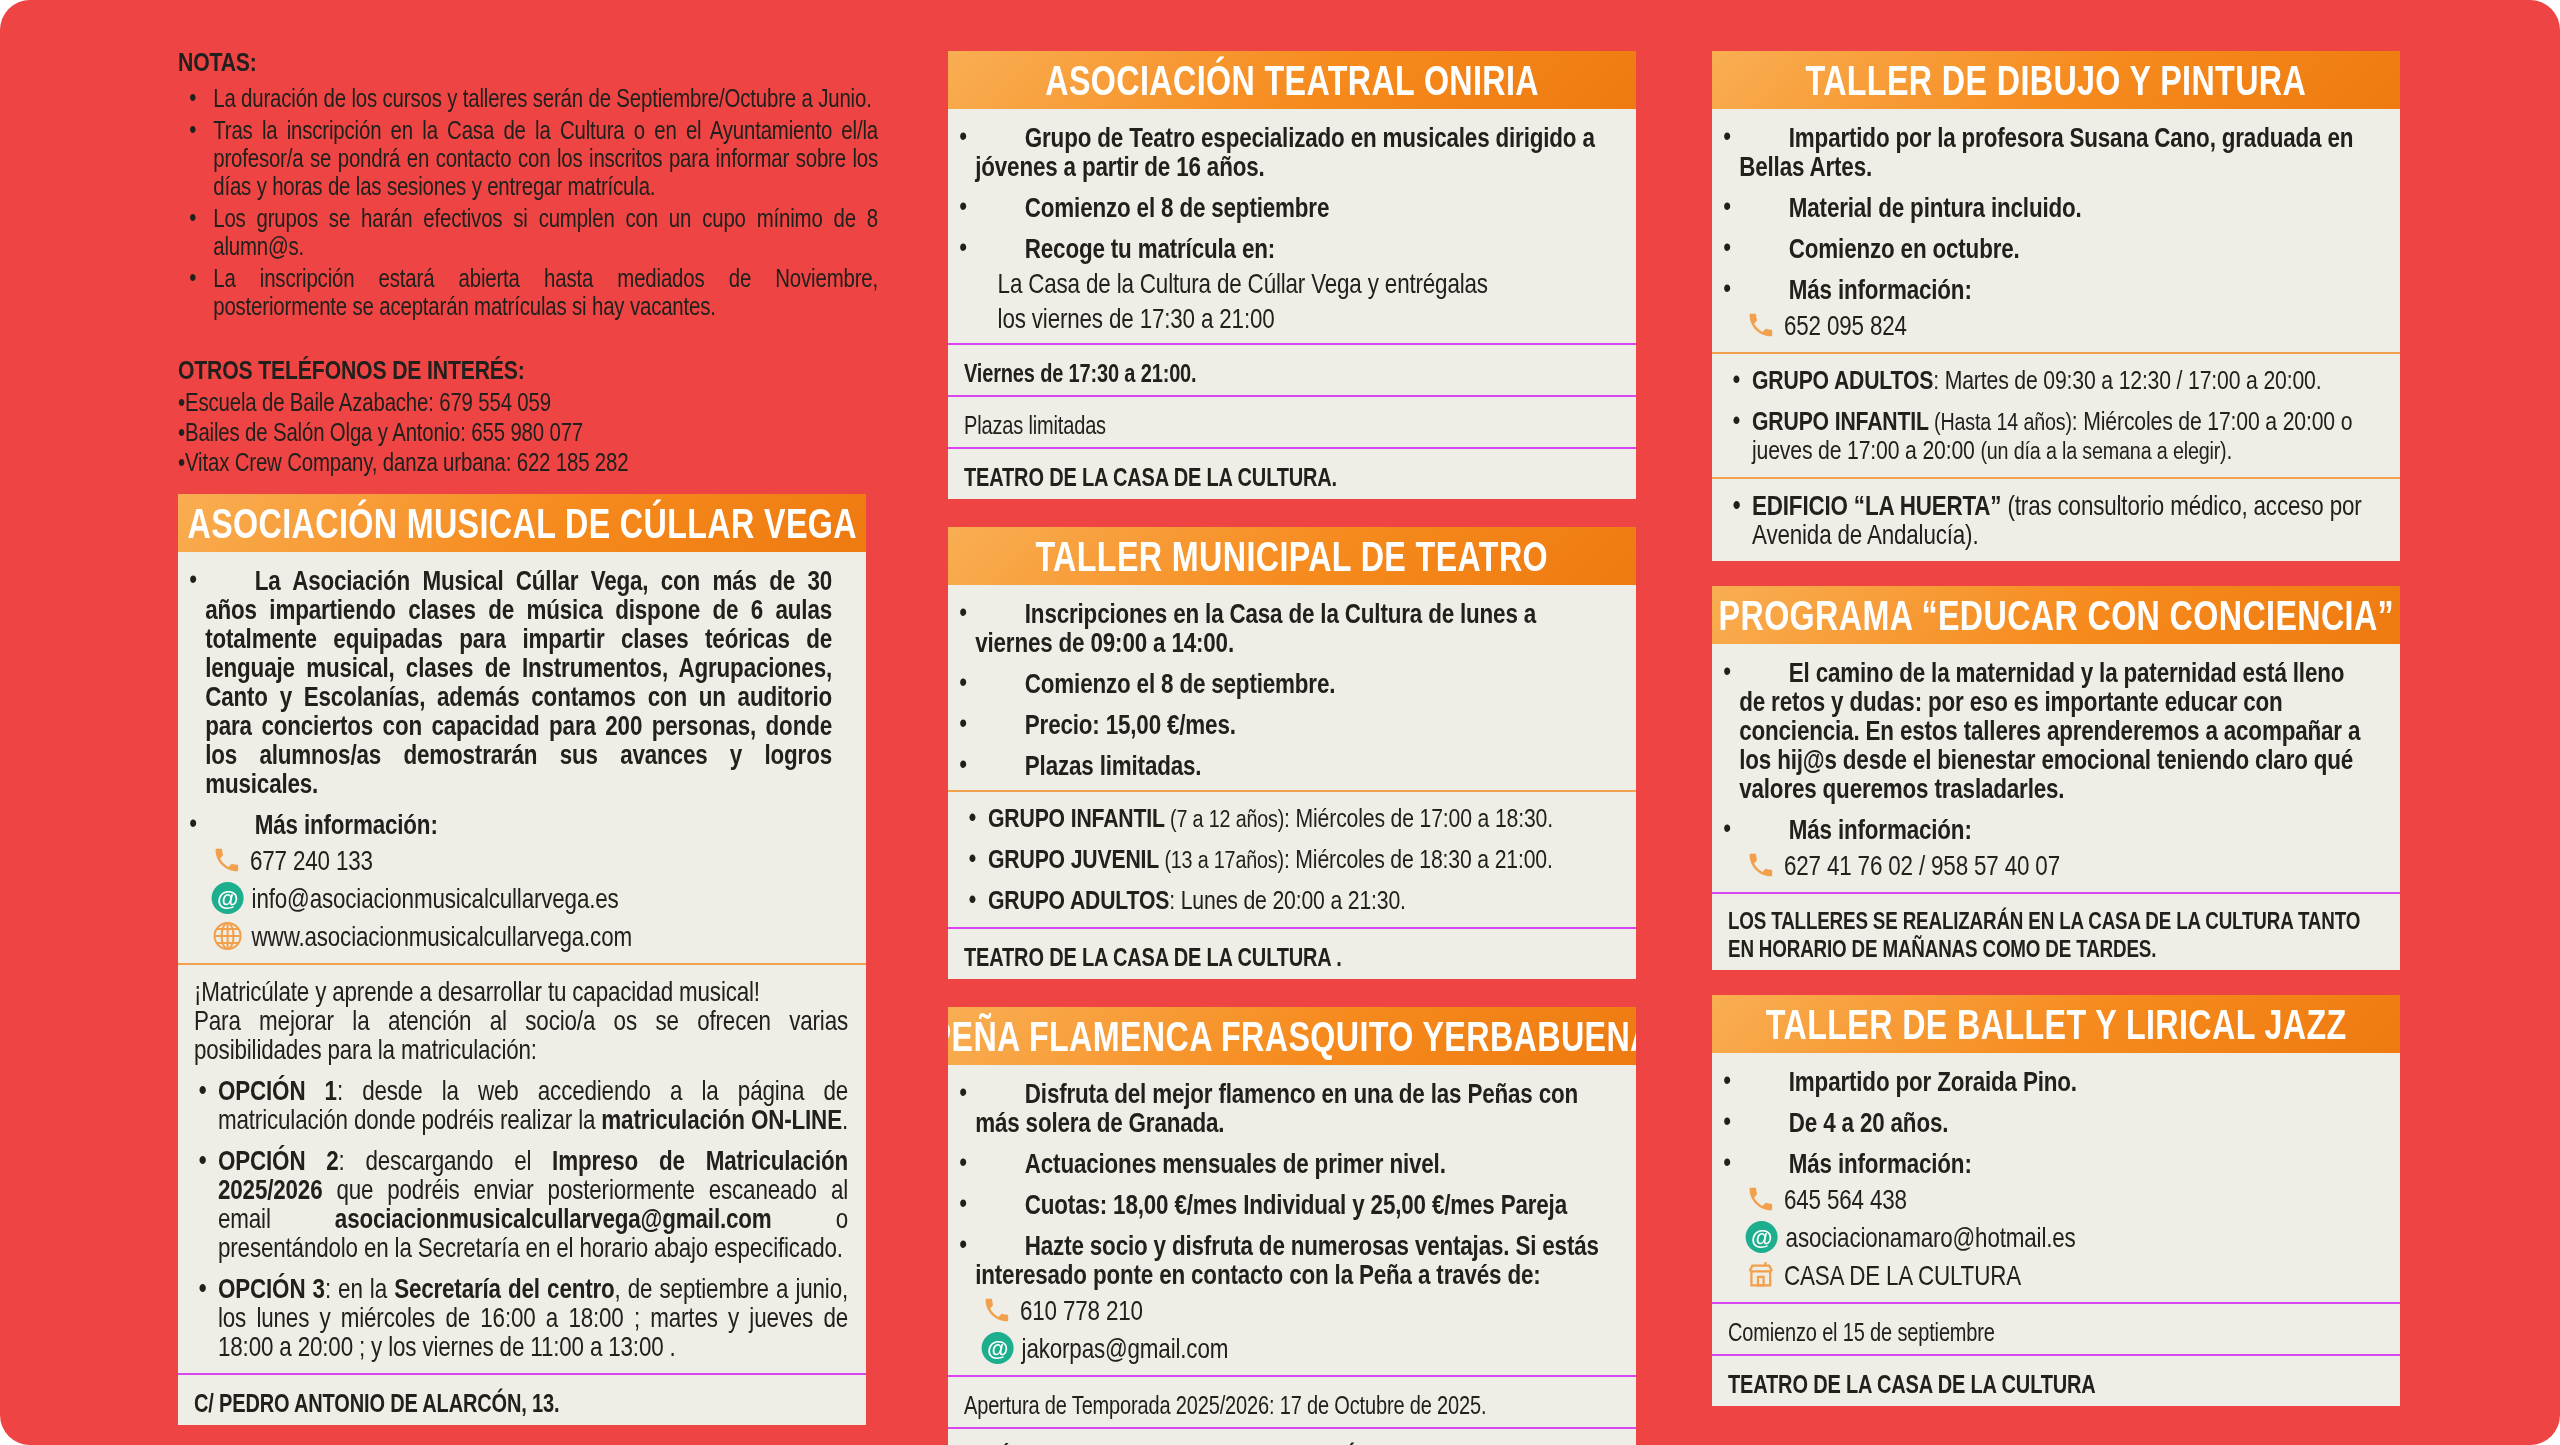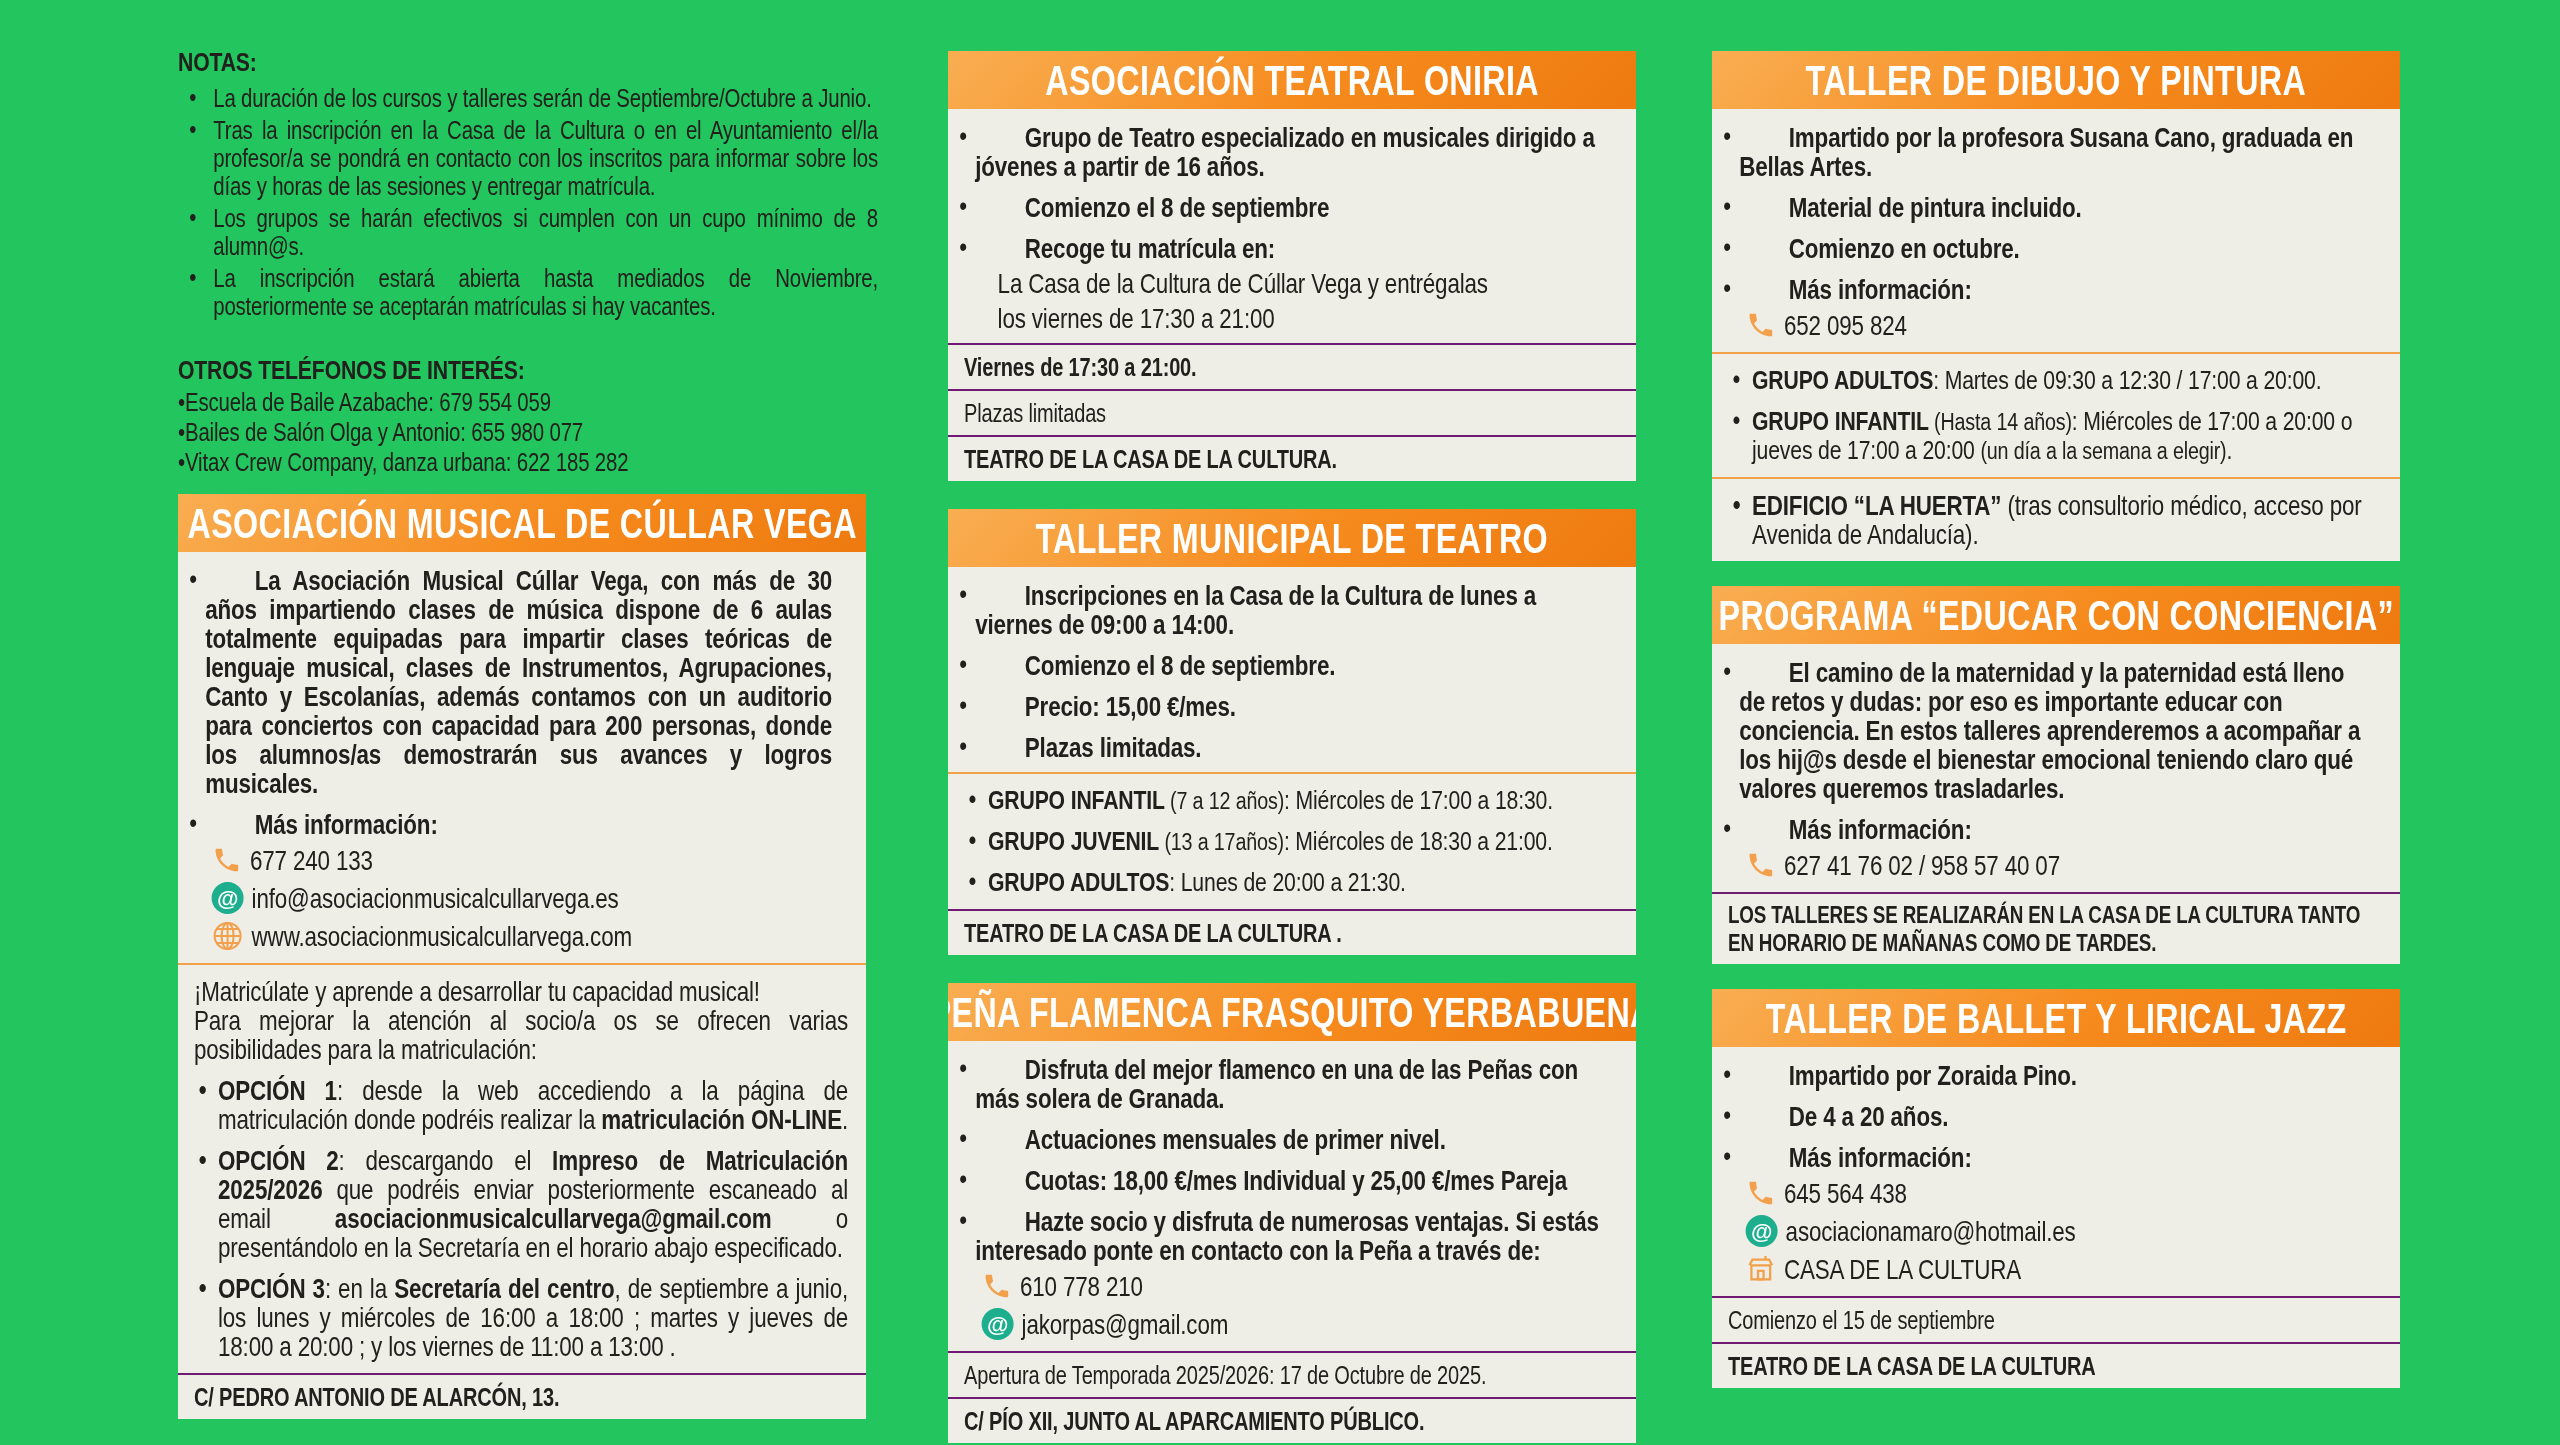--- a/index.html
+++ b/index.html
@@ -1,17 +1,17 @@
 <!DOCTYPE html>
 <html><head>
 <meta charset="utf-8">
 <style>
   html,body{margin:0;padding:0;}
   body{font-family:"Liberation Sans","DejaVu Sans",sans-serif;color:#21201c;}
-  .page{position:relative;width:2560px;height:1445px;background:#22c55e;overflow:hidden;}
+  .page{position:relative;width:2560px;height:1445px;background:#ef4444;overflow:hidden;border-radius:30px;}
 
   
   .col{position:absolute;display:flex;flex-direction:column;justify-content:space-between;}
   #col2{left:948px;top:51px;width:688px;gap:28px;}
   #col3{left:1712px;top:51px;width:688px;gap:25px;}
 
   
   .notes{position:absolute;left:178px;top:48px;width:700px;}
 
   
@@ -45,21 +45,21 @@
   .ic{display:inline-flex;transform:scaleX(1.25);flex:0 0 auto;}
   .grp{position:relative;padding-left:30px;margin:12px 0 0 0;font-size:26.5px;}
   .grp::before{content:"\2022";position:absolute;left:6px;top:-1px;font-weight:bold;}
   .grp .b{font-weight:bold;}
   .sm{font-weight:normal;font-size:0.93em;}
   .b{font-weight:bold;}
   .msect{border-top:2px solid #f1a14c;padding:12px 18px 12px 16px;}
   .opt{position:relative;padding-left:30px;margin:12px 0 0 0;text-align:justify;}
   .opt::before{content:"\2022";position:absolute;left:6px;top:-1px;font-weight:bold;}
   .promo{margin:0;}
-  .frow{border-top:2px solid #701a75;padding:7px 18px 7px 16px;}
+  .frow{border-top:2px solid #d946ef;padding:13px 18px 7px 16px;}
   .frow .sq{font-size:25px;line-height:30px;font-weight:bold;}
   .frow.reg .sq{font-weight:normal;}
   .frow.small .sq{font-size:23.5px;line-height:28px;}
   .at-badge{width:32px;height:32px;border-radius:50%;background:#1cae8d;color:#fff;
             display:flex;align-items:center;justify-content:center;
             font-size:22px;font-weight:bold;}
   p{margin:0;}
 </style>
 </head>
 <body>

